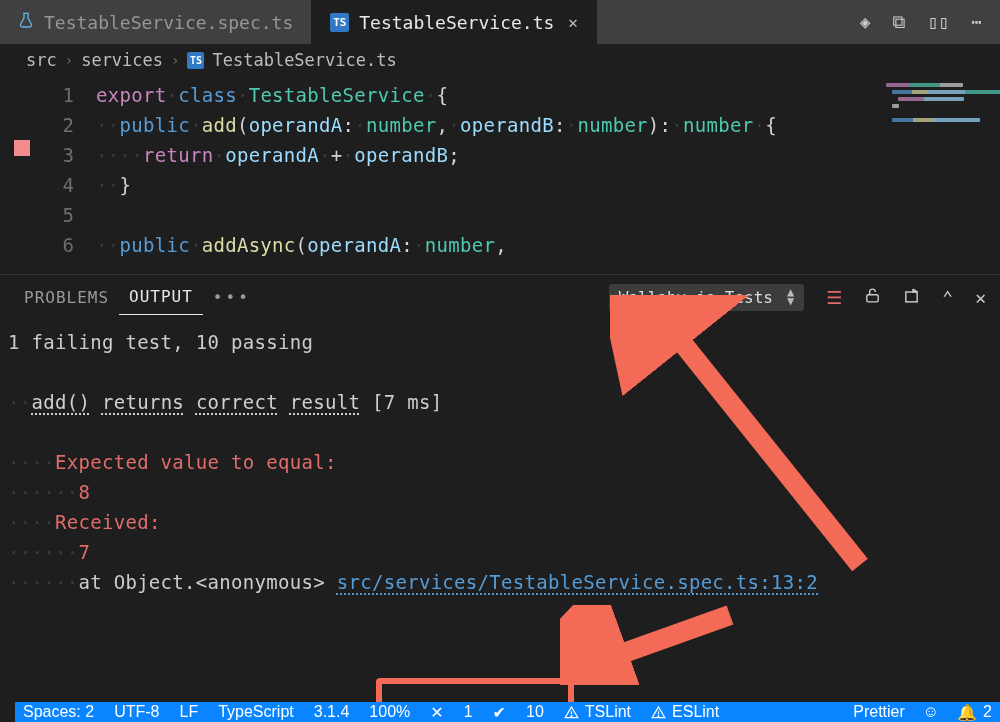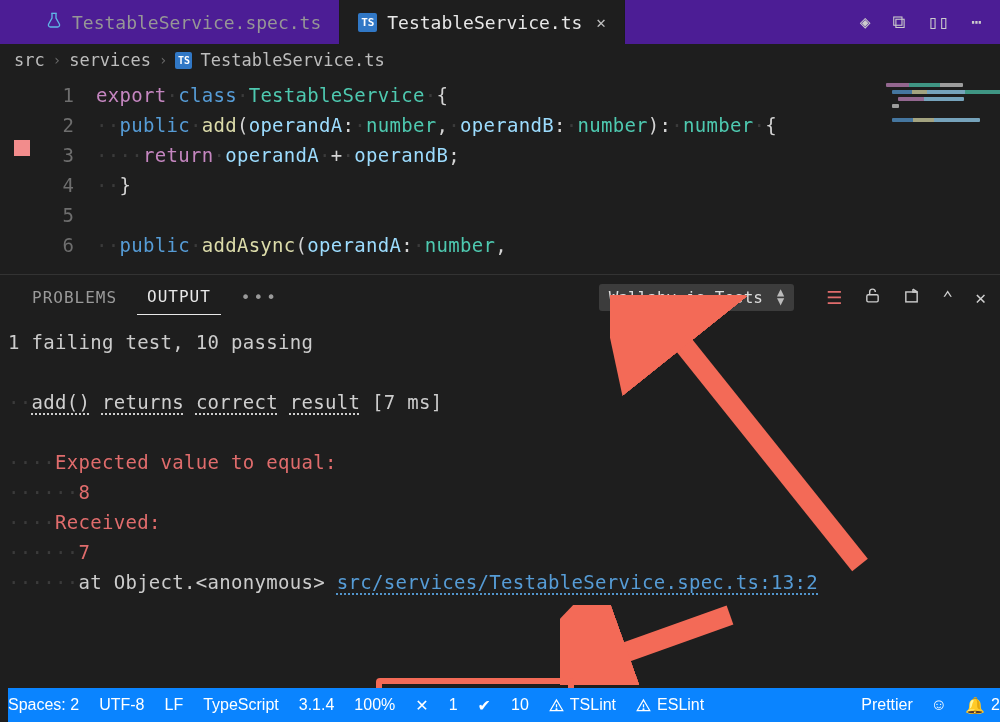--- a/index.html
+++ b/index.html
@@ -4,21 +4,21 @@
 <style>
   * { margin: 0; padding: 0; box-sizing: border-box; }
   html, body {
     width: 1000px; height: 722px; overflow: hidden;
     font-family: "Consolas", "Menlo", monospace;
     background: #1e1e1e; color: #cccccc; font-size: 18px;
   }
   
   .tabs {
     display: flex; align-items: center; height: 44px;
-    background: #4c1d95; position: relative; padding-left: 28px;
+    background: #404040; position: relative;
   }
   .tab {
     display: flex; align-items: center; gap: 10px;
     padding: 0 18px; height: 100%;
     color: #969696; cursor: pointer; border-right: 1px solid #1b1b1b;
     font-size: 18px;
   }
   .tab.active { background: #1e1e1e; color: #e8e8e8; }
   .tab .file-icon { font-size: 15px; }
   .tab .close { font-size: 16px; margin-left: 4px; color: #c0c0c0; }
@@ -30,21 +30,21 @@
   }
   .title-actions {
     margin-left: auto; display: flex; gap: 22px; padding-right: 18px;
     color: #cccccc; font-size: 18px;
   }
   .title-actions span { cursor: pointer; }
 
   
   .breadcrumb {
     display: flex; align-items: center; gap: 8px;
-    padding: 6px 14px; font-size: 17px; color: #bdbdbd;
+    padding: 6px 26px; font-size: 17px; color: #bdbdbd;
     background: #1e1e1e;
   }
   .breadcrumb .sep { color: #6a6a6a; font-size: 14px; }
   .breadcrumb .ts-badge { width: 17px; height: 17px; font-size: 10px; }
 
   
   .editor {
     position: relative; display: flex; background: #1e1e1e;
     height: 198px; overflow: hidden;
     font-size: 19px;
@@ -77,21 +77,21 @@
   }
   .minimap .mline { height: 4px; margin: 3px 0; border-radius: 1px; }
 
   
   .panel {
     background: #1e1e1e; border-top: 1px solid #333; position: relative;
     height: 400px;
   }
   .panel-tabs {
     display: flex; align-items: center; height: 44px;
-    padding: 0 14px; gap: 10px; margin-left: 8px;
+    padding: 0 14px; 
   }
   .ptab {
     padding: 8px 10px; font-size: 16px; letter-spacing: 1px;
     color: #9a9a9a; cursor: pointer;
   }
   .ptab.active { color: #e8e8e8; border-bottom: 1px solid #e8e8e8; }
   .ptab.more { letter-spacing: 3px; }
   .panel-select {
     margin-left: auto; display: flex; align-items: center; gap: 14px;
     background: #3c3c3c; border-radius: 3px; padding: 4px 10px;
@@ -122,23 +122,23 @@
   .arrow {
     position: absolute; pointer-events: none;
   }
   .redbox {
     position: absolute; border: 6px solid #f36a57; border-radius: 4px;
     pointer-events: none;
   }
 
   
   .statusbar {
-    position: absolute; bottom: 0; left: 8px; right: 0; height: 34px;
+    position: absolute; bottom: 0; left: 15px; right: 0; height: 20px;
     background: #0a84ff; color: #ffffff; font-size: 16px;
-    display: flex; align-items: center; padding: 0 0; gap: 20px;
+    display: flex; align-items: center; padding: 0 8px; gap: 20px;
     font-family: -apple-system, "Segoe UI", sans-serif;
   }
   .statusbar .item { display: flex; align-items: center; gap: 6px; cursor: pointer; white-space: nowrap; }
   .statusbar .right { margin-left: auto; display: flex; gap: 18px; align-items: center; }
   .statusbar svg { vertical-align: middle; }
 </style>
 </head>
 <body>
 
 <div class="tabs">

